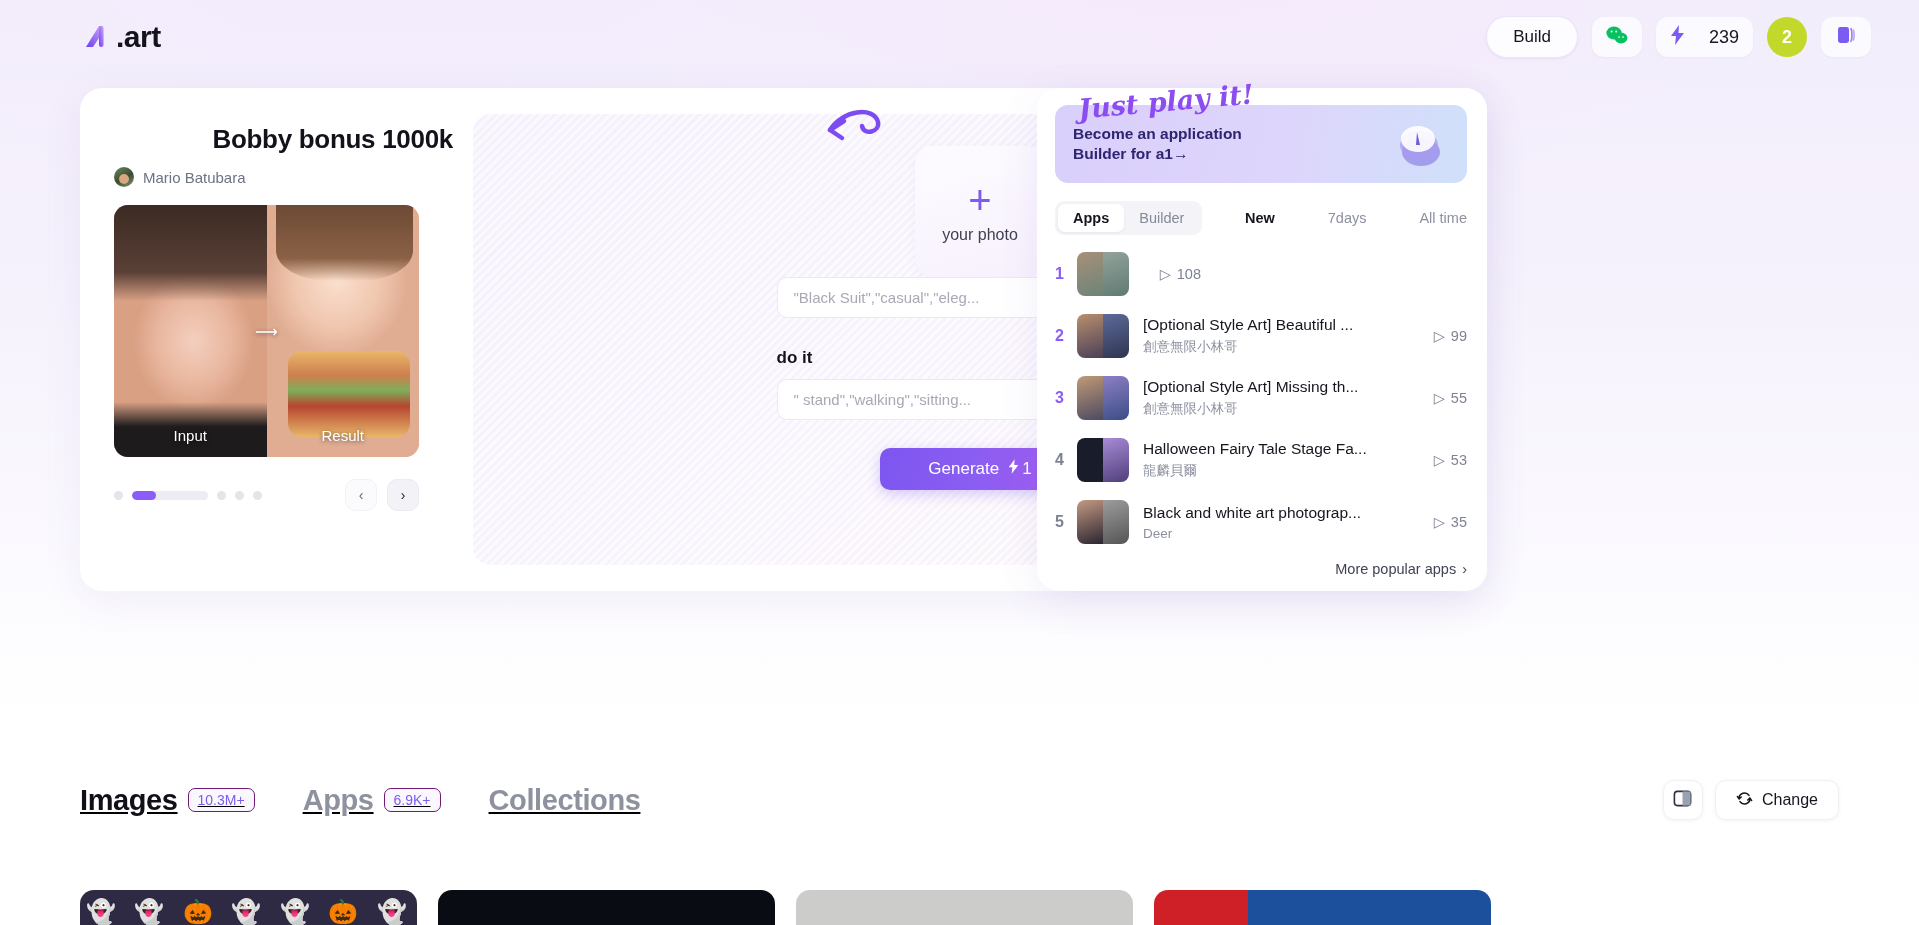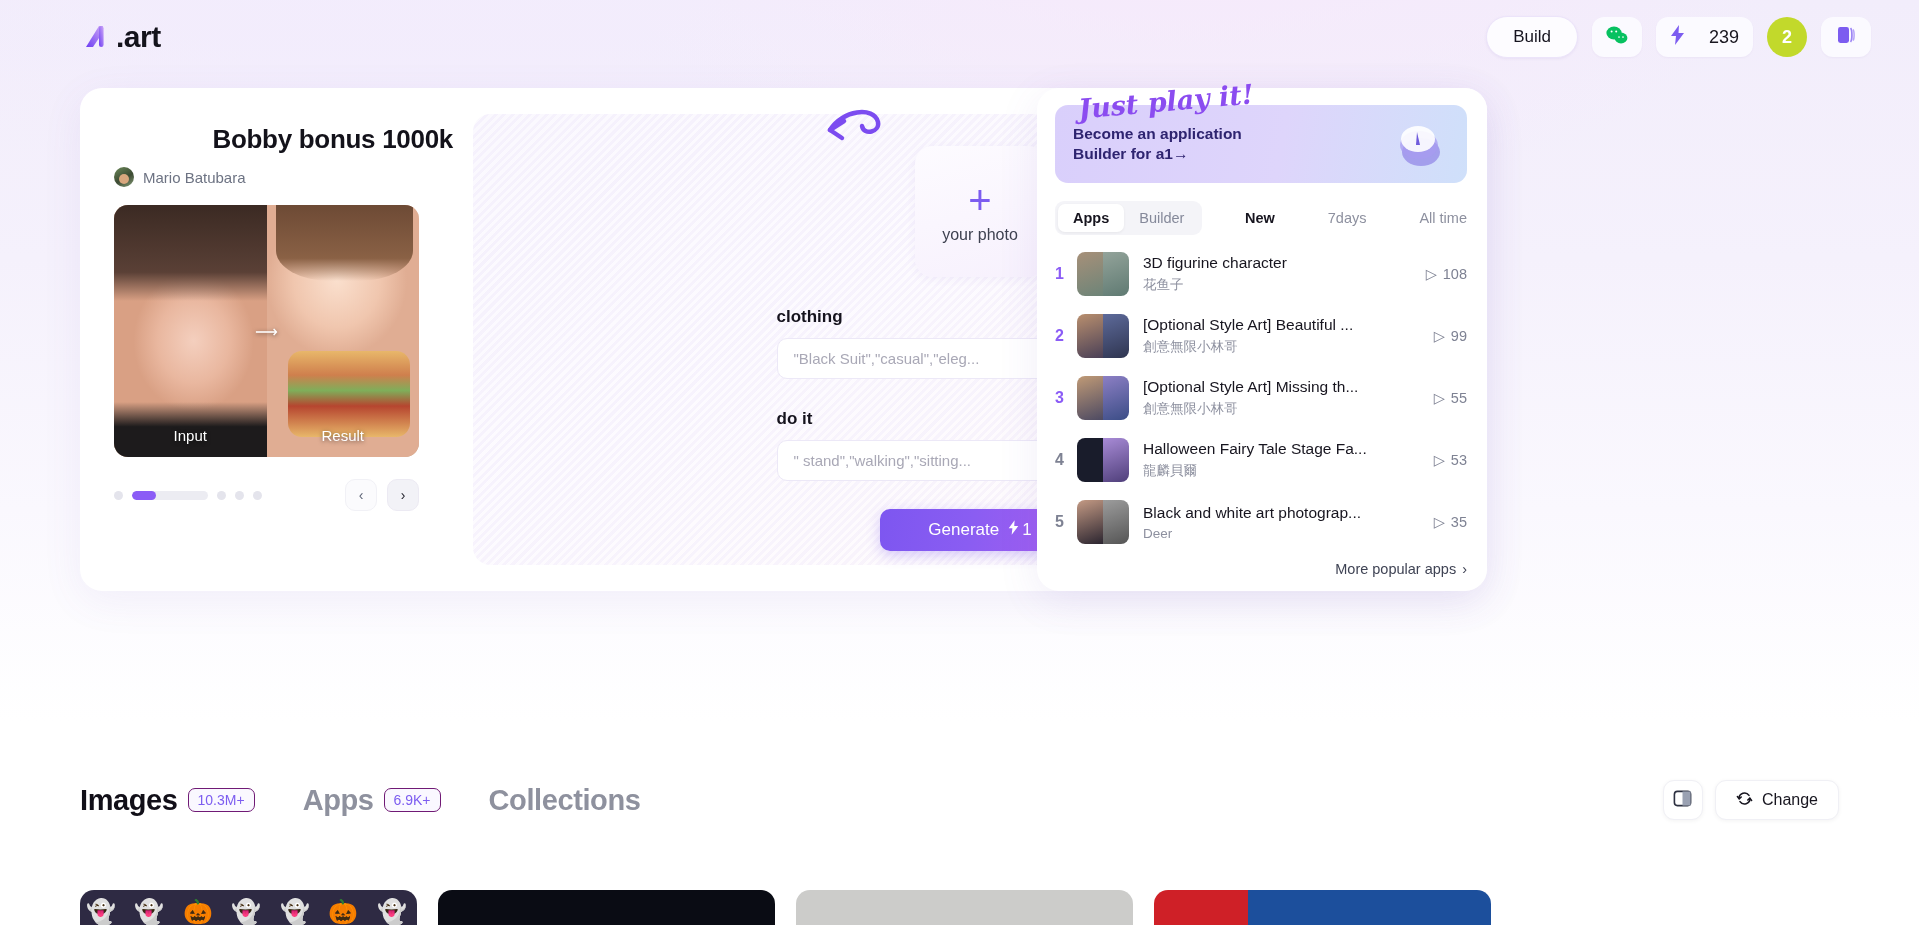--- a/index.html
+++ b/index.html
@@ -318,21 +318,21 @@
   }
 
   
   .bottom {
     position: absolute; left: 0; right: 0; top: 780px;
     padding: 0 80px;
   }
   .bottom-tabs { display: flex; align-items: center; }
   .btab {
     display: flex; align-items: center; gap: 10px;
-    margin-right: 48px; cursor: pointer;
+    margin-right: 48px; cursor: pointer; text-decoration: underline;
   }
   .btab-label { font-size: 29px; font-weight: 700; letter-spacing: -0.4px; color: #8e919e; }
   .btab.active .btab-label { color: #110f18; }
   .btab-count {
     font-size: 14px; color: #7c5cf0;
     border: 1px solid #701a75; background: #faf8ff;
     border-radius: 7px; padding: 3px 9px;
   }
   .bottom-right { margin-left: auto; display: flex; align-items: center; gap: 12px; }
   .sq-btn {
@@ -470,21 +470,20 @@
       </div>
     </div>
 
     <div class="form-col">
       <div class="upload-box">
         <span class="plus-ic">+</span>
         <span class="upload-label">your photo</span>
       </div>
 
       <div class="field-block">
-        <div class="field-label">clothing</div>
         <input class="field-input" type="text" placeholder="&quot;Black Suit&quot;,&quot;casual&quot;,&quot;eleg..." style="">
       </div>
 
       <div class="field-block">
         <div class="field-label">do it</div>
         <input class="field-input" type="text" placeholder="&quot; stand&quot;,&quot;walking&quot;,&quot;sitting..." style="">
       </div>
 
       <div class="gen-wrap">
         <button class="gen-btn">
@@ -540,24 +539,20 @@
   </div>
 
   <div class="rank-list">
 
     <div class="rank-row">
       <span class="rank-no">1</span>
       <span class="rank-thumb">
         <span class="rt-a" style="background:linear-gradient(160deg,#a79079,#6d8478)"></span>
         <span class="rt-b" style="background:linear-gradient(160deg,#93a39a,#5f7a72)"></span>
       </span>
-      <span class="rank-mid">
-        <div class="rank-title">3D figurine character</div>
-        <div class="rank-sub">花鱼子</div>
-      </span>
       <span class="rank-plays">
         <span>▷</span>
         <span>108</span>
       </span>
     </div>
 
     <div class="rank-row">
       <span class="rank-no">2</span>
       <span class="rank-thumb">
         <span class="rt-a" style="background:linear-gradient(160deg,#b98f6e,#4a4057)"></span>

